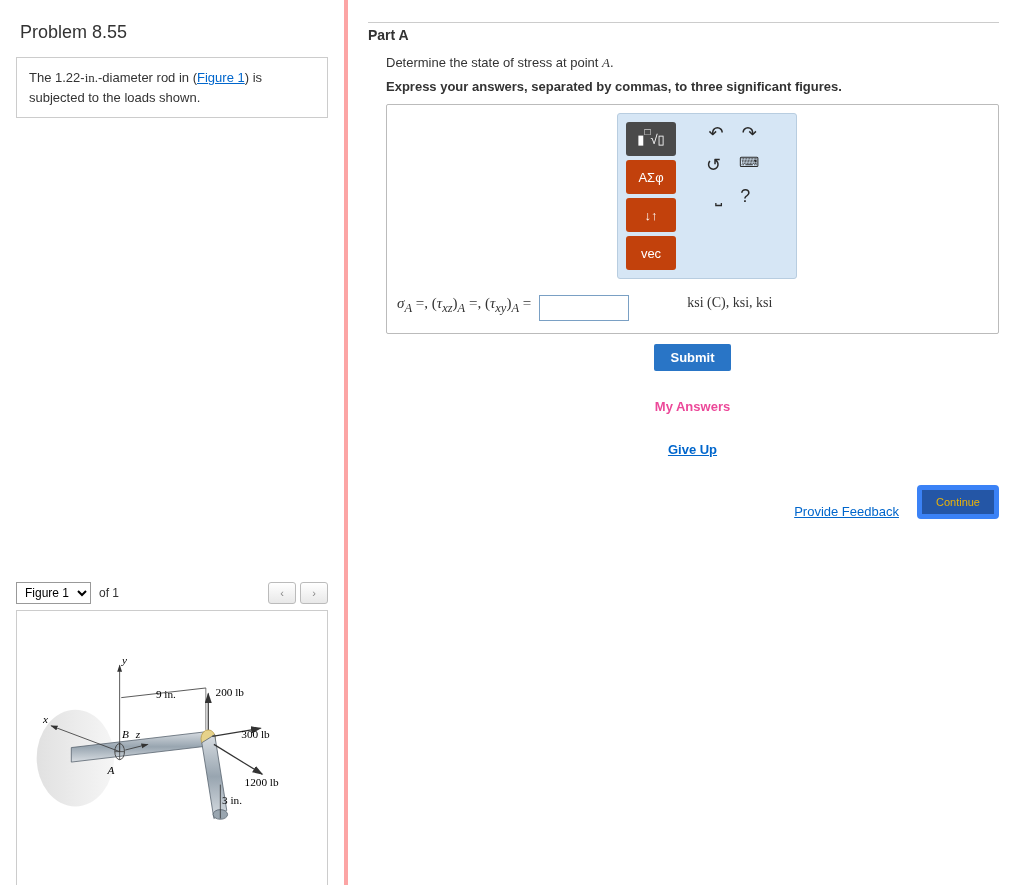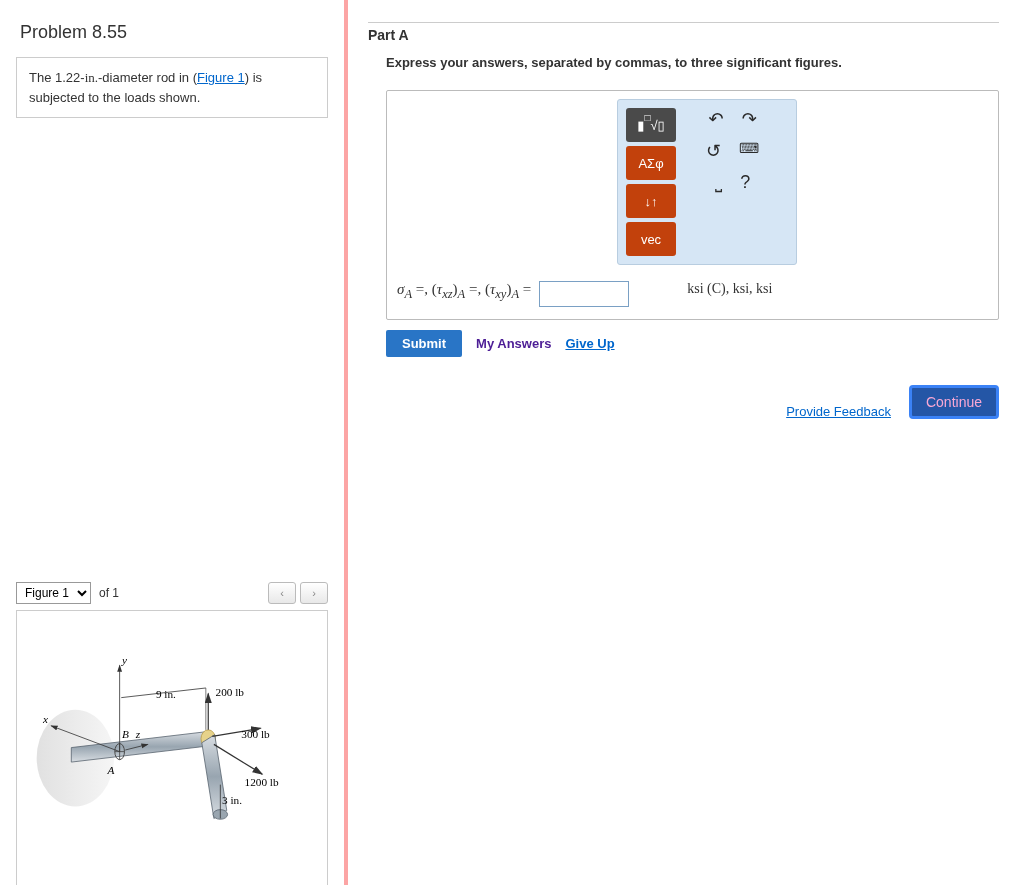--- a/index.html
+++ b/index.html
@@ -12,39 +12,39 @@
 .figure-section { margin: 0 4px; padding-top: 440px; }
 .figure-header { display: flex; align-items: center; gap: 4px; padding: 4px 0 6px 0; }
 .figure-select { border: 1px solid #999; background: #fff; padding: 2px 4px; font-size: 12px; height: 22px; }
 .figure-nav { display: flex; gap: 4px; margin-left: auto; }
 .nav-btn { width: 28px; height: 22px; border: 1px solid #bbb; background: linear-gradient(#fff,#e8e8e8); border-radius: 3px; cursor: pointer; display: flex; align-items: center; justify-content: center; color: #888; font-size: 11px; }
 .figure-box { border: 1px solid #ccc; padding: 10px; height: 280px; display: flex; align-items: center; justify-content: center; }
 .figure-svg { width: 360px; height: 250px; }
 .part-header { border-top: 1px solid #ccc; padding-top: 4px; margin-top: 12px; }
 .part-title { font-weight: bold; font-size: 14px; margin-bottom: 12px; }
 .part-desc { margin: 0 0 8px 18px; font-size: 13px; }
-.part-instr { margin: 0 0 20px 18px; font-weight: bold; font-size: 13px; }
+.part-instr { margin: 0 0 10px 18px; font-weight: bold; font-size: 13px; }
 .answer-frame { border: 1px solid #bbb; margin-left: 18px; padding: 8px 10px 12px 10px; border-radius: 2px; }
 .toolbar-area { background: #d6e6f5; border: 1px solid #b8cde0; border-radius: 3px; padding: 8px; display: flex; margin-left: 220px; margin-bottom: 16px; width: 180px; }
 .tool-col { display: flex; flex-direction: column; gap: 4px; }
 .tool-btn { background: #c2410c; color: #fff; border: none; border-radius: 3px; height: 34px; width: 50px; display: flex; align-items: center; justify-content: center; font-size: 13px; cursor: pointer; }
 .tool-right { display: flex; flex-direction: column; margin-left: 30px; gap: 10px; align-items: center; }
 .tool-row { display: flex; gap: 18px; color: #2a2a2a; font-size: 18px; }
 .tool-icon { cursor: pointer; }
 .answer-line { display: flex; gap: 8px; font-family: 'Times New Roman', serif; font-size: 15px; }
 .answer-line .math-italic { font-style: italic; }
 .answer-input { border: 1px solid #7aa0c4; height: 26px; width: 90px; padding: 2px 4px; font-size: 13px; }
 .units { font-family: 'Times New Roman', serif; font-size: 14px; margin-left: 50px; }
-.submit-row { margin: 10px 0 0 18px; display: flex; align-items: center; gap: 14px; }
+.submit-row { margin: 10px 0 0 18px; display: flex; align-items: center; gap: 28px; flex-direction: column; }
 .submit-btn { background: #2975c6; color: #fff; border: none; padding: 6px 16px; font-weight: bold; font-size: 13px; border-radius: 2px; cursor: pointer; }
-.submit-row .txt { font-size: 13px; color: #4c1d95; font-weight: bold; }
+.submit-row .txt { font-size: 13px; color: #ec4899; font-weight: bold; }
 .submit-row a { color: #0066cc; font-weight: bold; text-decoration: underline; }
 .bottom-row { display: flex; justify-content: flex-end; align-items: flex-end; gap: 18px; margin-top: 28px; }
 .bottom-row a { color: #0066cc; text-decoration: underline; font-size: 13px; }
-.continue-btn { background: #2456a6; color: #f9a8d4; border: 3px solid #3b82f6; padding: 6px 14px; font-size: 14px; border-radius: 4px; cursor: pointer; }
+.continue-btn { background: #2456a6; color: #eab308; border: 5px solid #3b82f6; padding: 6px 14px; font-size: 11px; border-radius: 4px; cursor: pointer; }
 .of-text { font-size: 12px; padding: 0 4px; }
 text.svg-label { font-family: 'Times New Roman', serif; font-size: 14px; }
 </style>
 </head>
 <body>
 
 <div class="left-panel">
   <div class="problem-title">Problem 8.55</div>
   <div class="problem-box">
     <span>The 1.22-</span><span style="font-family:'Times New Roman',serif">in.</span><span>-diameter rod in (</span><a href="#">Figure 1</a><span>) is subjected to the loads shown.</span>
@@ -115,20 +115,23 @@
         <text x="266" y="110" class="svg-label">300 lb</text>
         <text x="270" y="170" class="svg-label">1200 lb</text>
       </svg>
     </div>
   </div>
 </div>
 
 <div class="right-panel">
   <div class="part-header">
     <div class="part-title">Part A</div>
+    <div class="part-desc">
+      Determine the state of stress at point <span style="font-style:italic;font-family:'Times New Roman',serif">A</span>.
+    </div>
     <div class="part-instr">Express your answers, separated by commas, to three significant figures.</div>
 
     <div class="answer-frame">
       <div class="toolbar-area">
         <div class="tool-col">
           <button class="tool-btn" style="background:#4a4a4a;">▮<span style="font-size:10px;transform:translateY(-8px)">□</span>√▯</button>
           <button class="tool-btn">ΑΣφ</button>
           <button class="tool-btn">↓↑</button>
           <button class="tool-btn">vec</button>
         </div>

